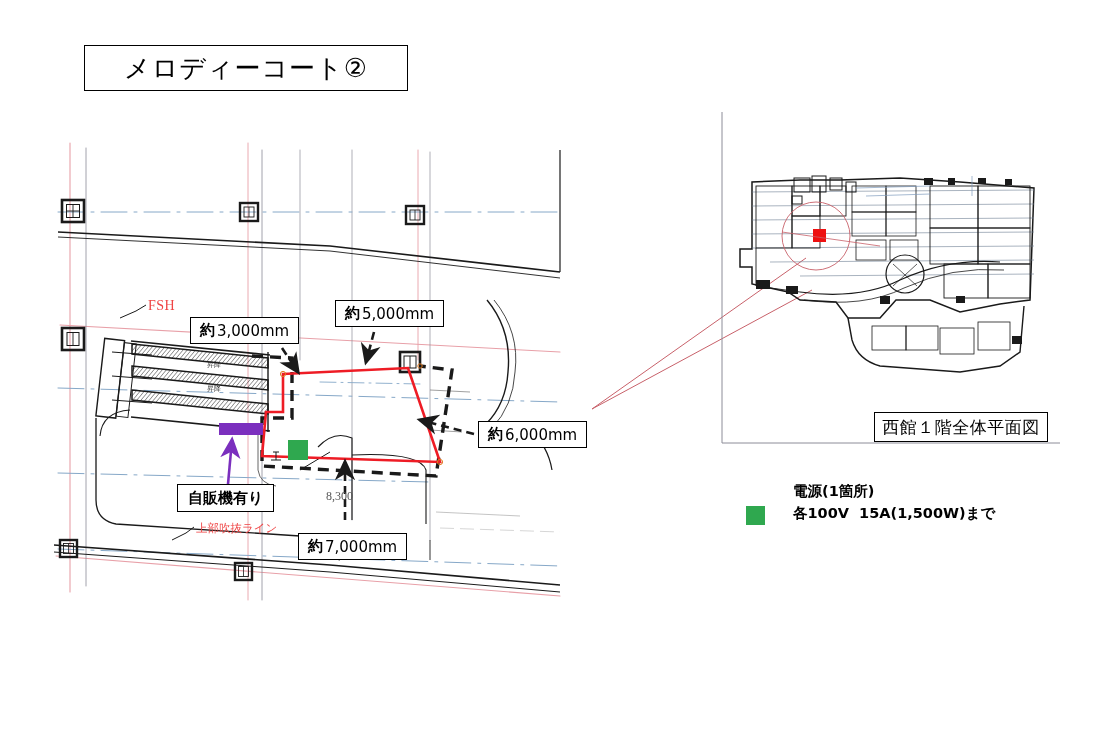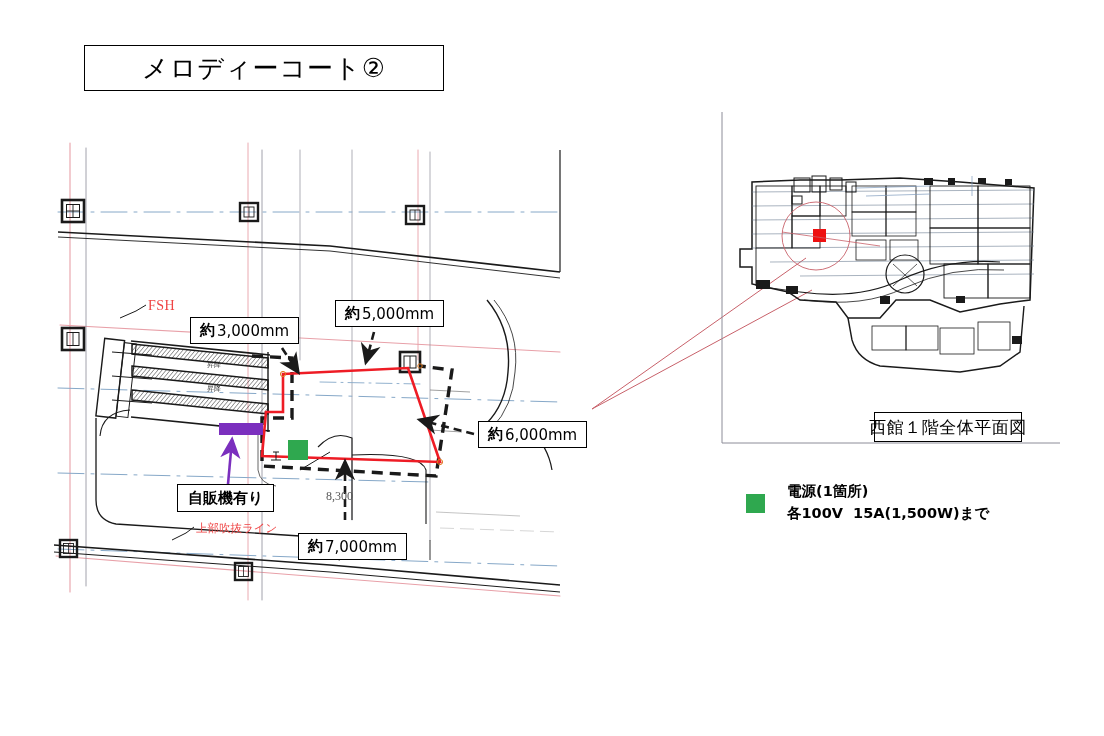--- a/index.html
+++ b/index.html
@@ -12,54 +12,54 @@
   svg.layer{position:absolute;left:0;top:0;width:1104px;height:736px;}
 
   
   .boxlabel{
     position:absolute;background:#ffffff;border:1.6px solid #000;
     color:#000;white-space:nowrap;box-sizing:border-box;
     display:flex;align-items:center;justify-content:center;
     font-family:"DejaVu Sans","Liberation Sans",sans-serif;
   }
   .title-box{
-    left:84px;top:45px;width:360px;height:46px;
+    left:84px;top:45px;width:324px;height:46px;
     font-size:26px;letter-spacing:1px;font-weight:400;
   }
   .dim{font-size:15px;padding:0 9px;height:27px;font-weight:400;}
   .dim b{font-weight:700;margin-right:2px;}
   .dim-3000{left:190px;top:317px;}
   .dim-5000{left:335px;top:300px;}
   .dim-6000{left:478px;top:421px;}
   .dim-7000{left:298px;top:533px;}
   .vending{
     left:177px;top:484px;height:28px;padding:0 10px;
     font-size:15px;font-weight:700;
   }
   .panel-title{
-    left:874px;top:412px;width:148px;height:30px;
+    left:874px;top:412px;width:174px;height:30px;
     font-size:17px;font-weight:400;letter-spacing:0.5px;
   }
 
   
   .note{
     position:absolute;color:#ef4444;white-space:nowrap;
     font-family:"Liberation Serif","DejaVu Serif",serif;
   }
   .note-fsh{left:148px;top:298px;font-size:14px;letter-spacing:.5px;}
   .note-void{
     left:196px;top:521px;font-size:11.5px;
     font-family:"DejaVu Sans","Liberation Sans",sans-serif;
     text-align:center;
   }
   .note-8300{left:326px;top:489px;font-size:12px;color:#555;
     font-family:"Liberation Serif",serif;}
 
   
-  .legend{position:absolute;left:746px;top:480px;display:flex;gap:22px;align-items:center;}
+  .legend{position:absolute;left:746px;top:480px;display:flex;gap:28px;align-items:flex-end;}
   .legend-swatch{width:19px;height:19px;margin-top:3px;}
   .legend-text{font-size:14.5px;line-height:1.55;color:#000;
     font-family:"DejaVu Sans","Liberation Sans",sans-serif;font-weight:700;}
   .legend-text .num{font-weight:700;}
 </style>
 </head>
 <body>
 
 <div class="stage">
 

